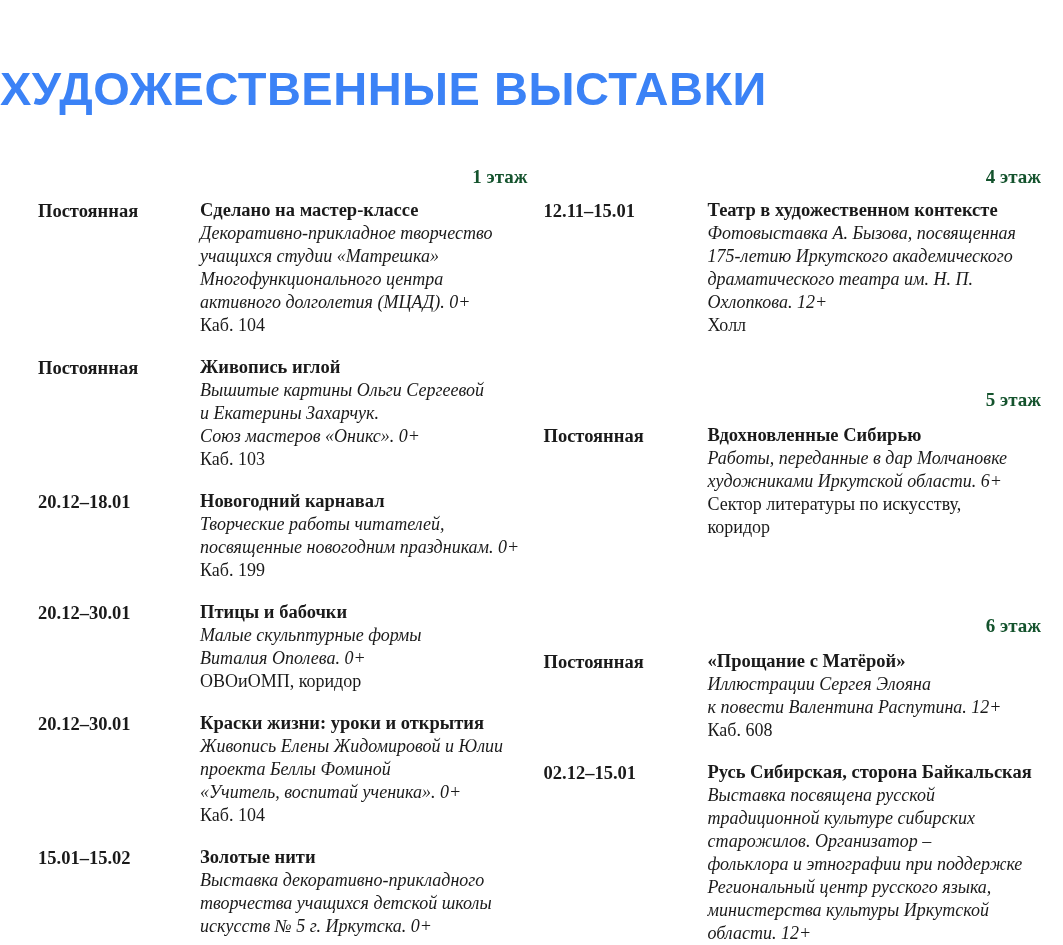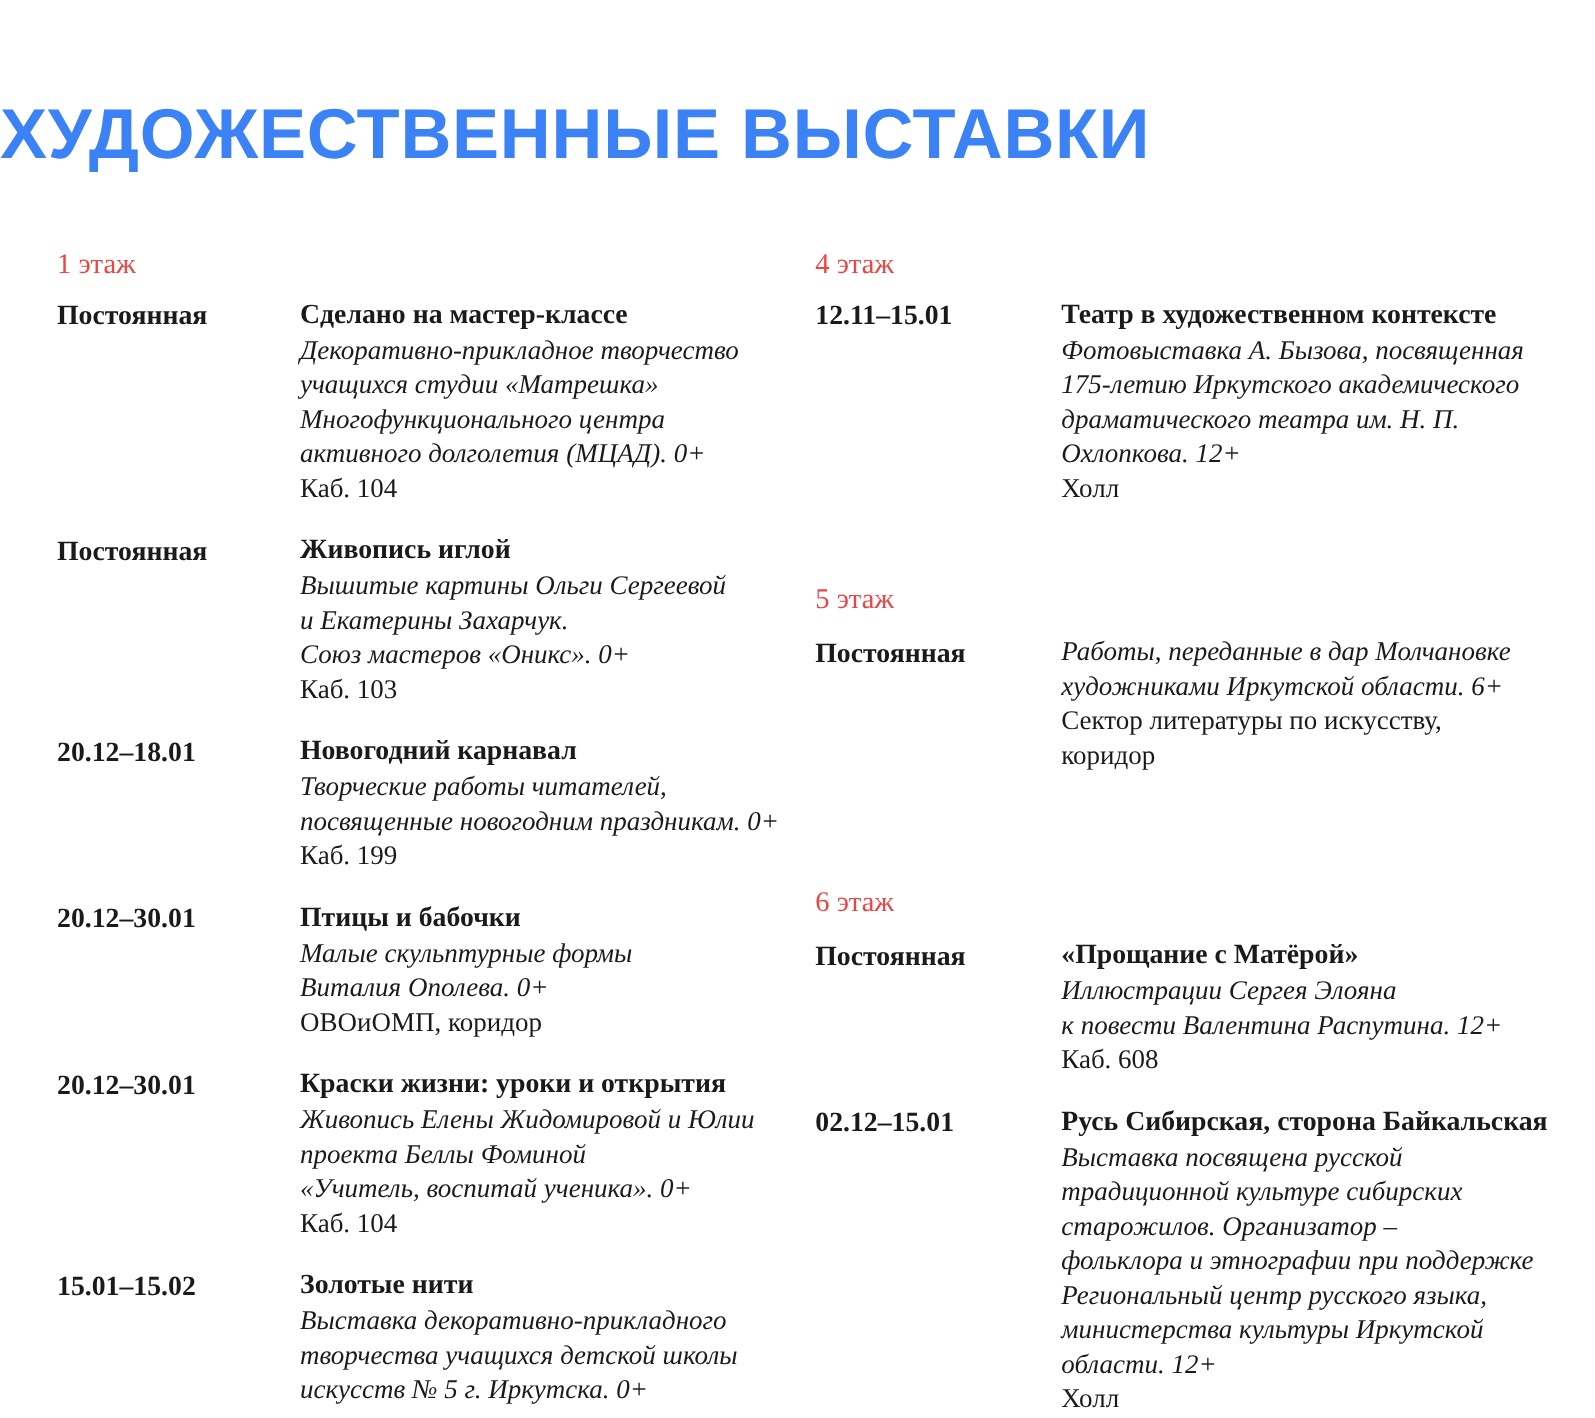--- a/index.html
+++ b/index.html
@@ -38,25 +38,25 @@
     box-sizing: border-box;
   }
   .column {
     width: 50%;
     box-sizing: border-box;
   }
   .column.left  { padding-left: 16px; padding-right: 6px; }
   .column.right { padding-left: 10px; padding-right: 4px; }
 
   .floor-heading {
-    color: #ef4444;
+    color: #14532d;
     font-family: "Liberation Serif", "DejaVu Serif", serif;
-    font-weight: normal;
+    font-weight: bold;
     font-size: 19px;
-    text-align: left;
+    text-align: right;
     margin: 0;
   }
   .floor-1 { padding-top: 22px; padding-bottom: 10px; }
   .floor-4 { padding-top: 22px; padding-bottom: 10px; }
   .floor-5 { padding-top: 34px; padding-bottom: 12px; }
   .floor-6 { padding-top: 58px; padding-bottom: 12px; }
 
   .entry {
     display: flex;
     align-items: flex-start;
@@ -188,20 +188,21 @@
               <div class="entry-place">Холл</div>
             </div>
           </div>
         </div>
 
       <div class="floor-heading floor-5">5 этаж</div>
       <div id="right-entries-5">
           <div class="entry">
             <div class="entry-date">Постоянная</div>
             <div class="entry-body">
+              <div class="entry-title">Вдохновленные Сибирью</div>
               <div class="entry-desc">Работы, переданные в дар Молчановке</div>
               <div class="entry-desc">художниками Иркутской области. 6+</div>
               <div class="entry-place">Сектор литературы по искусству,</div>
               <div class="entry-place">коридор</div>
             </div>
           </div>
         </div>
 
       <div class="floor-heading floor-6">6 этаж</div>
       <div id="right-entries-6">

